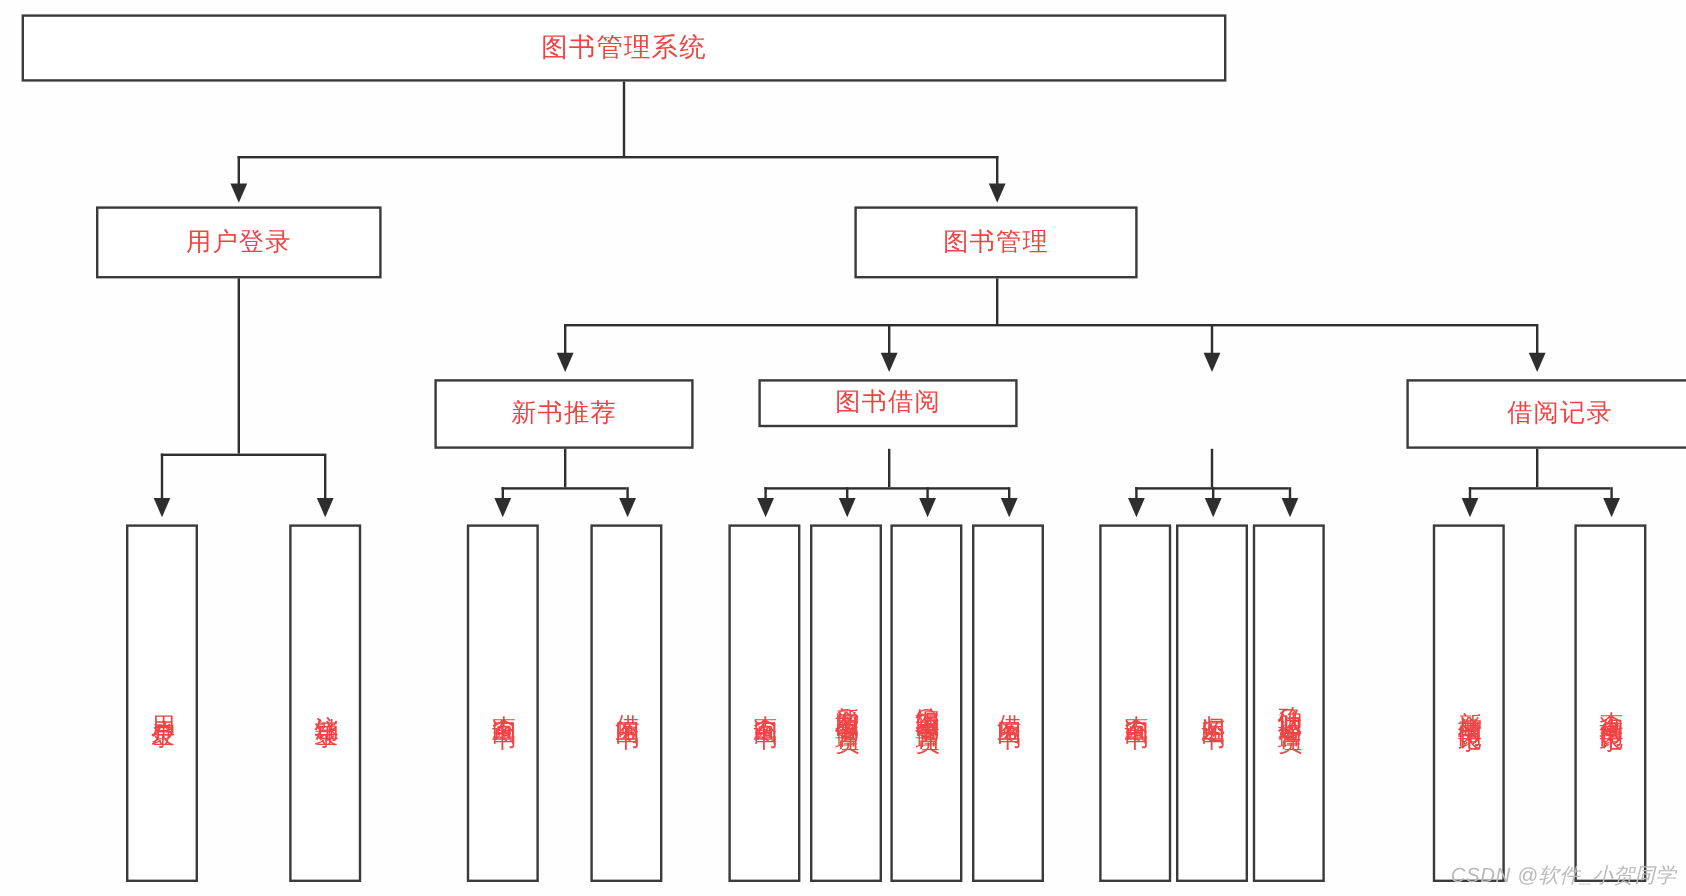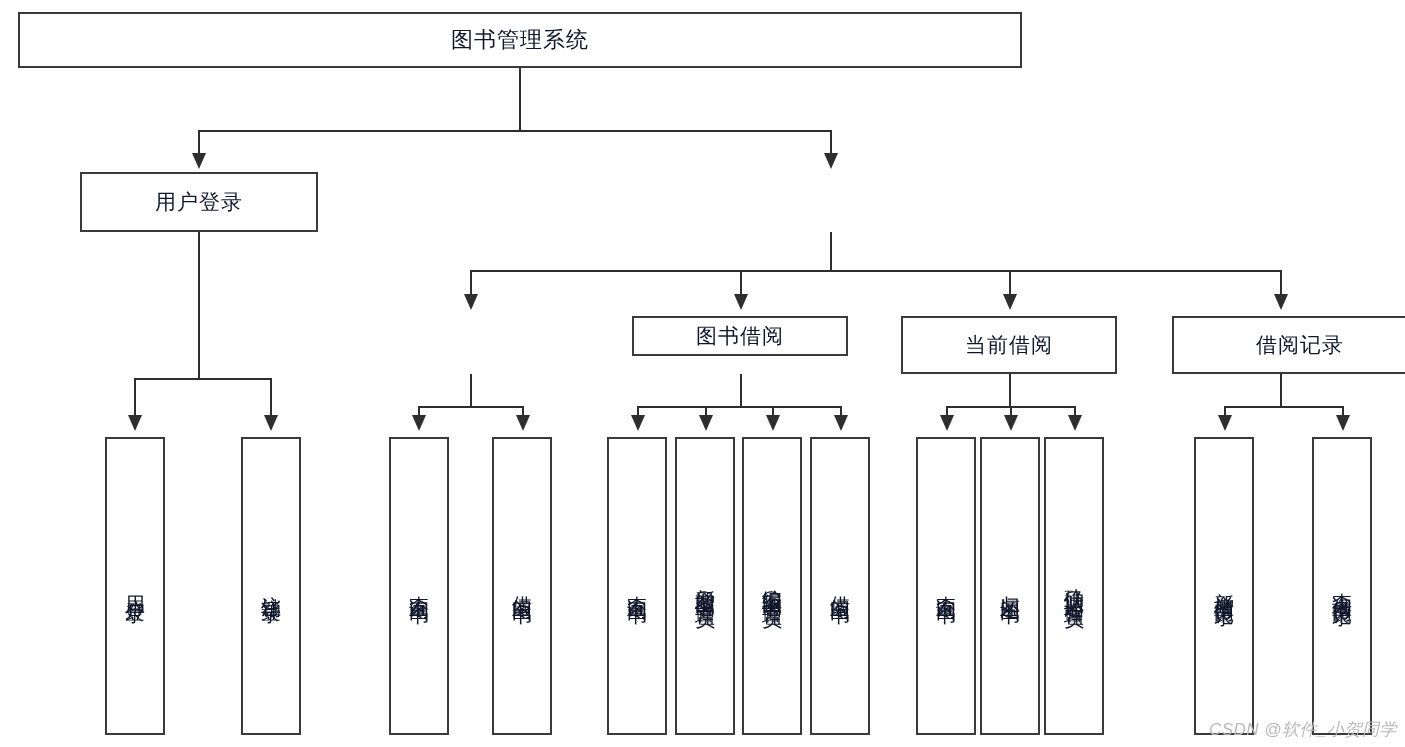--- a/index.html
+++ b/index.html
@@ -27,21 +27,21 @@
     display: flex;
     align-items: center;
     justify-content: center;
     color: #444444;
   }
   .node .label {
     font-size: 21px;
     line-height: 1.15;
     letter-spacing: 1px;
     white-space: nowrap;
-    color: #0f172a;
+    color: #ef4444;
   }
   
   .node.root .label { font-size: 22px; }
 
   
   .node.lvl1 .label,
   .node.lvl2 .label { font-size: 21px; }
 
   
   .node.leaf {
@@ -107,20 +107,23 @@
   <div class="vline" style="left:198px; top:130px; height:26px;"></div>
   <div class="arrow" style="left:192px; top:153px;"></div>
 
   <div class="vline" style="left:830px; top:130px; height:26px;"></div>
   <div class="arrow" style="left:824px; top:153px;"></div>
 
   <div class="node lvl1" style="left:80px; top:172px; width:238px; height:60px;">
     <span class="label">用户登录</span>
   </div>
 
+  <div class="node lvl1" style="left:712px; top:172px; width:236px; height:60px;">
+    <span class="label">图书管理</span>
+  </div>
 
   <div class="vline" style="left:198px; top:232px; height:146px;"></div>
   <div class="hline" style="left:134px; top:378px; width:136px;"></div>
   <div class="vline" style="left:134px; top:378px; height:40px;"></div>
   <div class="arrow" style="left:128px; top:415px;"></div>
   <div class="vline" style="left:270px; top:378px; height:40px;"></div>
   <div class="arrow" style="left:264px; top:415px;"></div>
 
   <div class="vline" style="left:830px; top:232px; height:38px;"></div>
   <div class="hline" style="left:470px; top:270px; width:810px;"></div>
@@ -130,28 +133,28 @@
 
   <div class="vline" style="left:740px; top:270px; height:26px;"></div>
   <div class="arrow" style="left:734px; top:294px;"></div>
 
   <div class="vline" style="left:1009px; top:270px; height:26px;"></div>
   <div class="arrow" style="left:1003px; top:294px;"></div>
 
   <div class="vline" style="left:1280px; top:270px; height:26px;"></div>
   <div class="arrow" style="left:1274px; top:294px;"></div>
 
+  <div class="node lvl2" style="left:362px; top:316px; width:216px; height:58px;">
+    <span class="label">新书推荐</span>
+  </div>
 
   <div class="node lvl2" style="left:632px; top:316px; width:216px; height:40px;">
     <span class="label">图书借阅</span>
   </div>
 
-  <div class="node lvl2" style="left:901px; top:316px; width:216px; height:58px;">
-    <span class="label">当前借阅</span>
-  </div>
 
   <div class="node lvl2" style="left:1172px; top:316px; width:256px; height:58px;">
     <span class="label">借阅记录</span>
   </div>
 
   <div class="vline" style="left:470px; top:374px; height:32px;"></div>
   <div class="hline" style="left:418px; top:406px; width:104px;"></div>
   <div class="vline" style="left:418px; top:406px; height:12px;"></div>
   <div class="arrow" style="left:412px; top:415px;"></div>
   <div class="vline" style="left:522px; top:406px; height:12px;"></div>

